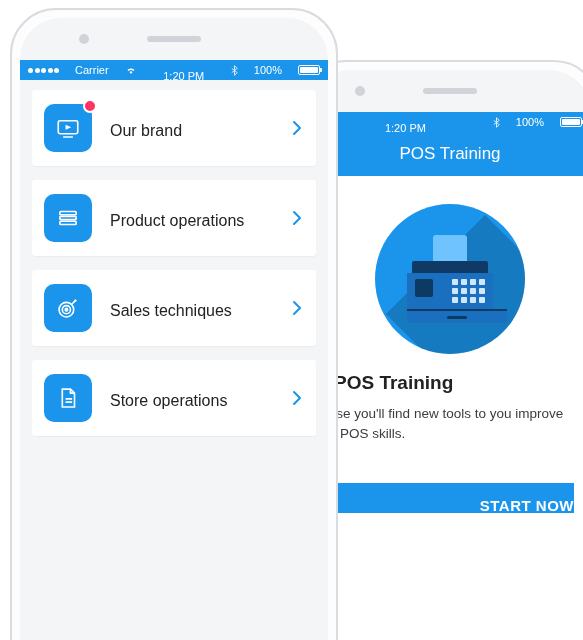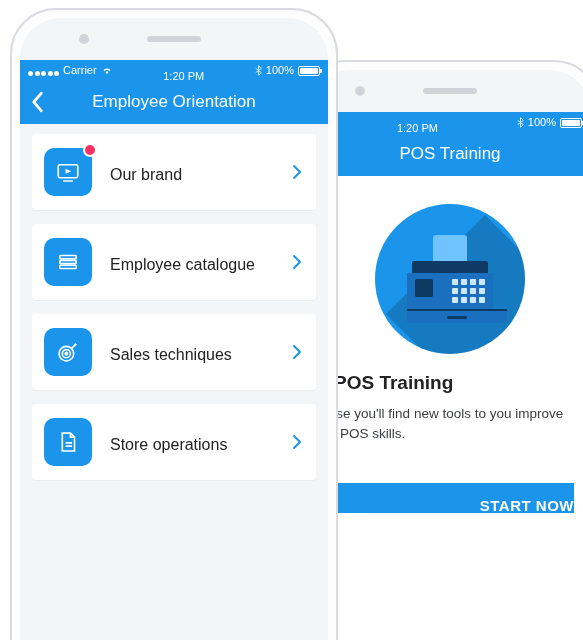--- a/index.html
+++ b/index.html
@@ -60,21 +60,21 @@
     background: #1a95eb;
     color: #fff;
     font-size: 11px;
     display: flex;
     align-items: center;
     justify-content: space-between;
     padding: 0 8px;
     margin-top: 42px;
   }
   .phone.right .statusbar { margin-top: 42px; }
-  .status-left, .status-right { display: flex; align-items: flex-end; gap: 4px; }
+  .status-left, .status-right { display: flex; align-items: center; gap: 16px; }
   .status-center { flex:1; text-align:center; font-weight:500;margin-top:12px; }
   .signal-dots { display:flex; gap:1.5px; }
   .signal-dots span { width:5px; height:5px; border-radius:50%; background:#fff; }
   .wifi { width:12px; height:12px; }
   .bt { width:7px; height:11px; }
   .battery { width:22px; height:10px; border:1px solid #fff; border-radius:2px; position:relative; }
   .battery::after { content:""; position:absolute; right:-3px; top:2px; width:2px; height:4px; background:#fff; border-radius:0 1px 1px 0;}
   .battery-fill { position:absolute; inset:1px; background:#fff; border-radius:1px;}
   
   .navhdr {
@@ -222,26 +222,20 @@
         <svg class="bt" viewBox="0 0 10 16" fill="none" stroke="#fff" stroke-width="1.2">
             <path d="M5 1v14l4-4-8-6m0 6l8-6-4-4"></path>
           </svg>
         <span>100%</span>
         <div class="battery">
             <div class="battery-fill"></div>
           </div>
       </div>
     </div>
 
-    <div class="navhdr">
-      <svg class="back-chevron" viewBox="0 0 12 20" fill="none" stroke="#fff" stroke-width="2.5" stroke-linecap="round" stroke-linejoin="round">
-          <path d="M10 2L3 10l7 8"></path>
-        </svg>
-      <span>Employee Orientation</span>
-    </div>
 
     <div class="list">
       <div class="row">
         <div class="row-icon">
           <div class="badge"></div>
           <svg viewBox="0 0 32 32" fill="none" stroke="#fff" stroke-width="2">
               <rect x="4" y="7" width="24" height="16" rx="2"></rect>
               <path d="M13 12l7 3-7 3z" fill="#fff" stroke="none"></path>
               <path d="M10 27h12"></path>
             </svg>
@@ -253,21 +247,21 @@
       </div>
 
       <div class="row">
         <div class="row-icon">
           <svg viewBox="0 0 32 32" fill="none" stroke="#fff" stroke-width="2">
               <rect x="6" y="8" width="20" height="4" rx="1"></rect>
               <rect x="6" y="14" width="20" height="4" rx="1"></rect>
               <rect x="6" y="20" width="20" height="4" rx="1"></rect>
             </svg>
         </div>
-        <div class="row-label">Employee catalogue</div>
+        <div class="row-label">Product operations</div>
         <svg class="row-chevron" viewBox="0 0 10 16" fill="none" stroke="#1a95eb" stroke-width="2" stroke-linecap="round" stroke-linejoin="round">
             <path d="M2 2l6 6-6 6"></path>
           </svg>
       </div>
 
       <div class="row">
         <div class="row-icon">
           <svg viewBox="0 0 32 32" fill="none" stroke="#fff" stroke-width="2">
               <circle cx="14" cy="18" r="9"></circle>
               <circle cx="14" cy="18" r="5"></circle>

